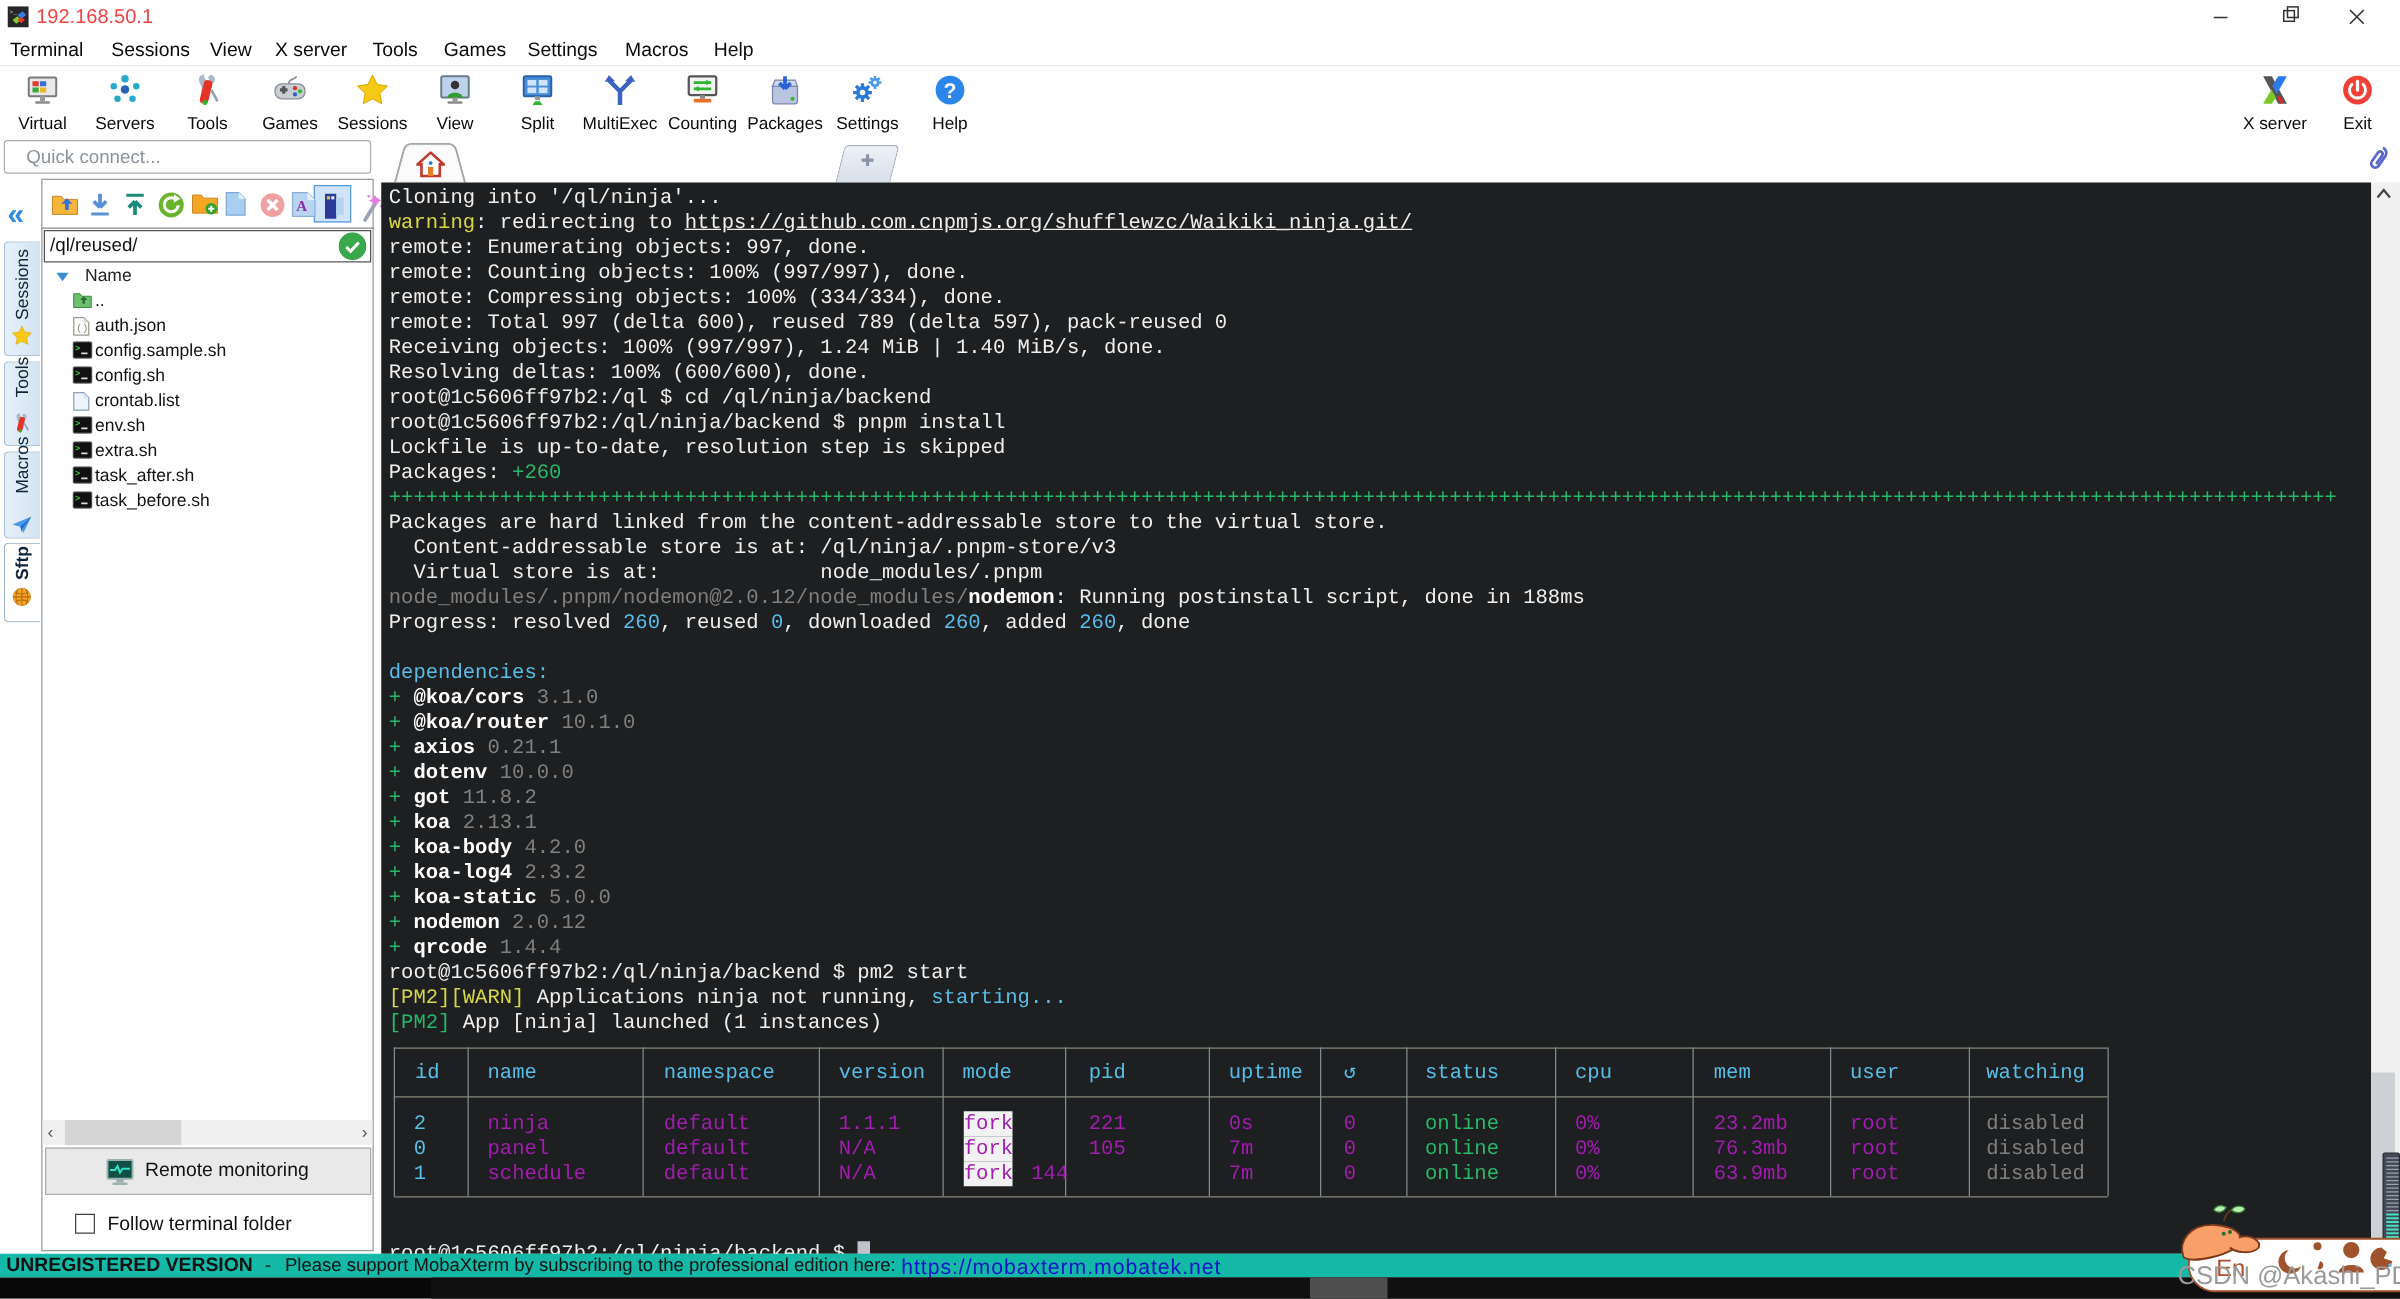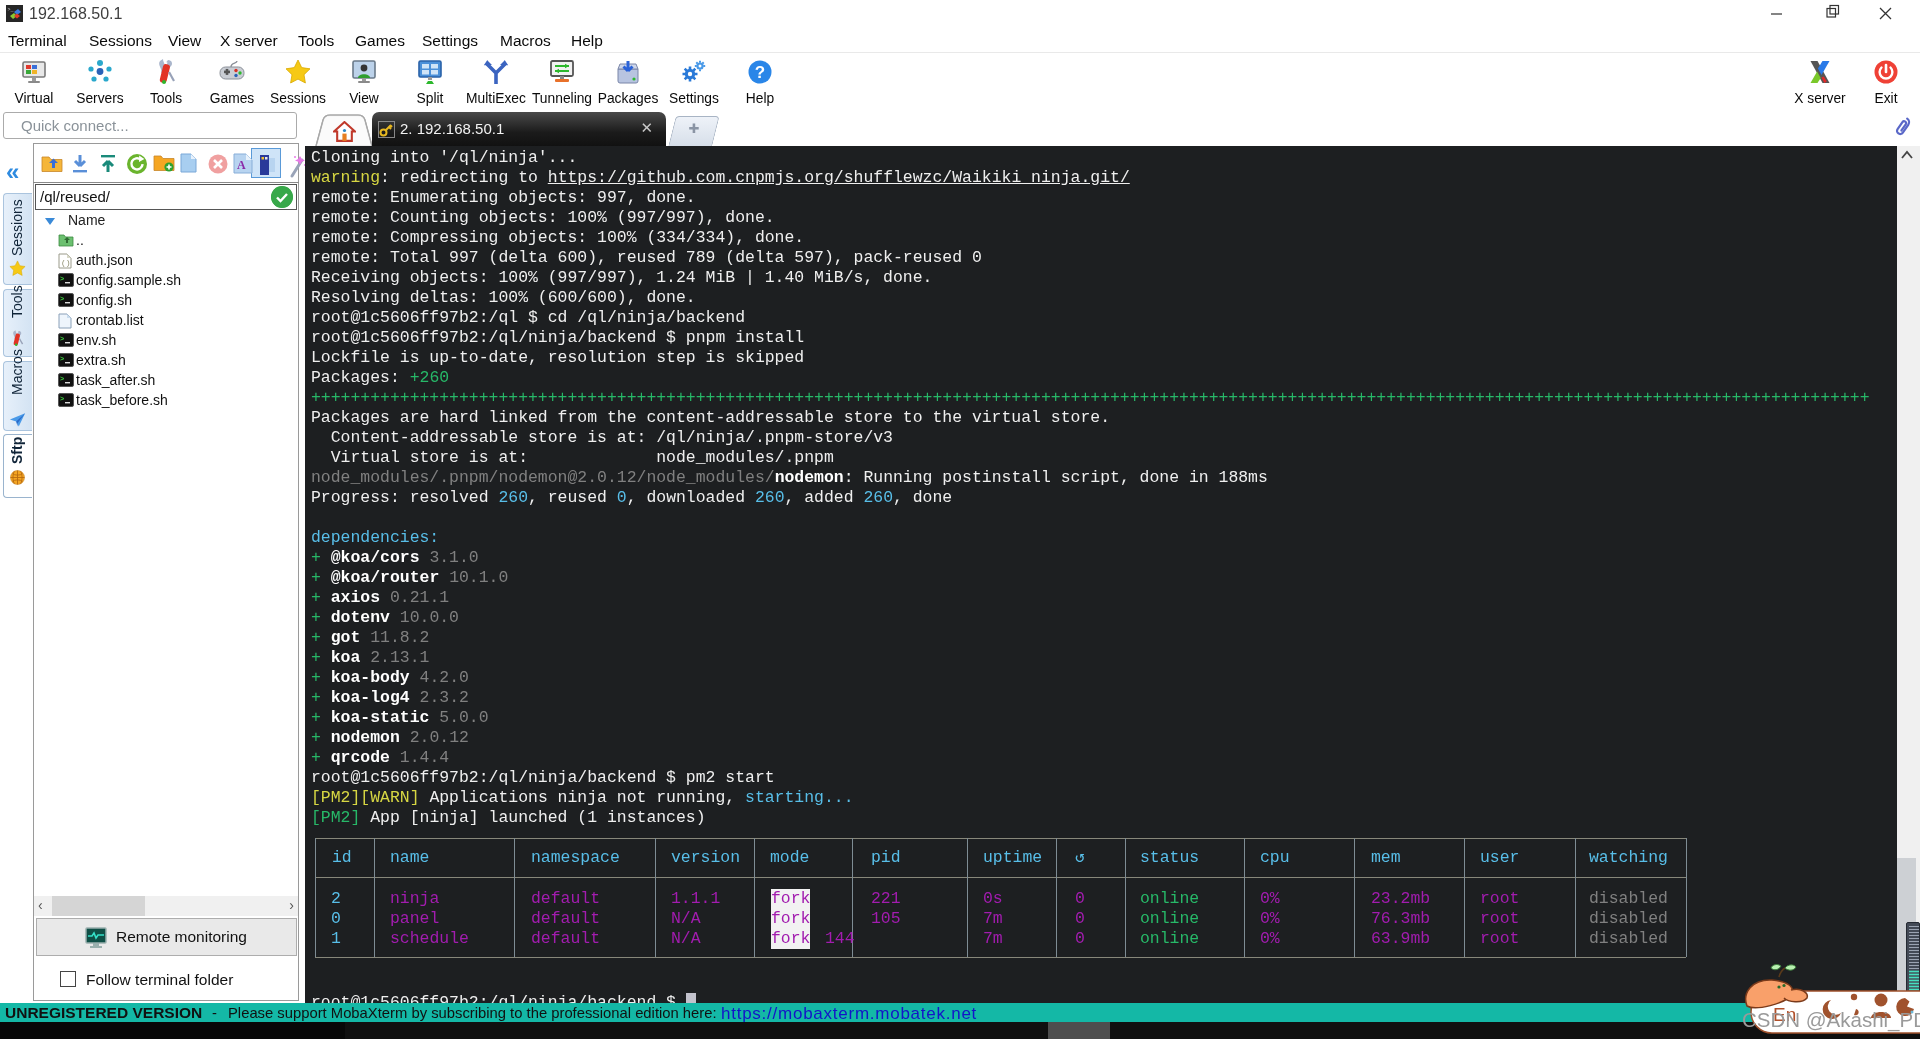--- a/index.html
+++ b/index.html
@@ -1,18 +1,18 @@
 <!DOCTYPE html>
 <html><head><meta charset="utf-8"><style>
 *{margin:0;padding:0;box-sizing:border-box}
 html,body{width:1920px;height:1039px;overflow:hidden;background:#fff;font-family:"Liberation Sans",sans-serif;position:relative}
 .abs{position:absolute}
 
 #title{position:absolute;left:0;top:0;width:1920px;height:28px;background:#fff}
-#title .txt{position:absolute;left:29px;top:5px;font-size:16px;color:#404040}
+#title .txt{position:absolute;left:29px;top:5px;font-size:16px;color:#ef4444}
 #wbtn{position:absolute;right:0;top:0;width:170px;height:28px}
 
 #menu{position:absolute;left:0;top:28px;width:1920px;height:25px;background:#fff;border-bottom:1px solid #e9e9e9}
 #menu span{position:absolute;top:4px;font-size:15.5px;color:#0a0a0a}
 
 #tb{position:absolute;left:0;top:54px;width:1920px;height:56px;background:#fff}
 .tbi{position:absolute;top:3px;width:66px;text-align:center}
 .tbic{height:32px}
 .tbl{font-size:13.8px;color:#0a0a0a;margin-top:2px}
 
@@ -191,21 +191,21 @@
       <div class="tbl">MultiExec</div>
     </div>
 <div class="tbi" style="left:529px">
       <div class="tbic"><svg width="30" height="30" viewBox="0 0 30 30">
           <rect x="4" y="4" width="22" height="15" rx="1.5" fill="#f2f2f2" stroke="#555" stroke-width="1.8"></rect>
           <path d="M8 9 h10 M22 9 h-4 M8 14 h4 M22 14 h-10" stroke="#2db82d" stroke-width="2.2"></path>
           <path d="M18 6.8 l4 2.2 -4 2.2 z M12 11.8 l-4 2.2 4 2.2 z" fill="#2db82d"></path>
           <rect x="13" y="19" width="4" height="3" fill="#888"></rect>
           <rect x="8" y="22" width="14" height="3" rx="1" fill="#e8712a"></rect>
         </svg></div>
-      <div class="tbl">Tunneling</div>
+      <div class="tbl">Counting</div>
     </div>
 <div class="tbi" style="left:595px">
       <div class="tbic"><svg width="30" height="30" viewBox="0 0 30 30">
           <path d="M5 12 h20 v12 a2 2 0 0 1 -2 2 H7 a2 2 0 0 1 -2 -2 z" fill="#b8c4e0" stroke="#7a86a8" stroke-width="1"></path>
           <path d="M5 12 l2-5 h16 l2 5 z" fill="#cdd6ea" stroke="#7a86a8" stroke-width="1"></path>
           <path d="M15 4 v10 m0 0 l-4.5-4.5 m4.5 4.5 l4.5-4.5" stroke="#2a62d8" stroke-width="3" fill="none"></path>
           <circle cx="21" cy="22" r="1.6" fill="#2db82d"></circle>
         </svg></div>
       <div class="tbl">Packages</div>
     </div>
@@ -259,29 +259,20 @@
  <div class="tab-home"><svg width="58" height="32" viewBox="0 0 58 32">
         <path d="M1 32 L8 6 Q9.5 1 15 1 L43 1 Q48.5 1 50 6 L57 32" fill="#ededed" stroke="#a8a8a8" stroke-width="1.2"></path>
         <path d="M2.5 31 L9 6.5 Q10.3 2.2 15 2.2 L43 2.2 Q47.7 2.2 49 6.5 L55.5 31" fill="#fbfbfb" stroke="none"></path>
         <path d="M1 32 L8 6 Q9.5 1 15 1 L43 1 Q48.5 1 50 6 L57 32" fill="none" stroke="#a8a8a8" stroke-width="1.2"></path>
       </svg></div>
  <svg class="abs" style="left:28px;top:11px" width="23" height="21" viewBox="0 0 22 20">
       <path d="M11 1 L1 10 h3 v9 h14 v-9 h3 z" fill="#fff" stroke="#c0392b" stroke-width="2"></path>
       <rect x="9" y="12" width="4" height="7" fill="#e67e22"></rect>
       <circle cx="11" cy="9" r="1.5" fill="#2a86c8"></circle>
     </svg>
- <div class="tab-act">
-   <svg class="abs" style="left:6px;top:9px" width="17" height="17" viewBox="0 0 17 17">
-        <rect x="0.5" y="0.5" width="16" height="16" fill="none" stroke="#888" stroke-width="1"></rect>
-        <circle cx="5.5" cy="11.5" r="3" fill="none" stroke="#e8b821" stroke-width="2"></circle>
-        <path d="M7.5 9.5 L13 4 M11 6 l2 2 M12.5 4.5 l1.5 1.5" stroke="#e8b821" stroke-width="2"></path>
-      </svg>
-   <span class="lbl">2. 192.168.50.1</span>
-      <span class="x">✕</span>
- </div>
  <div class="tab-plus">
       <i>✚</i>
     </div>
 </div>
 <svg class="abs" style="left:1891px;top:114px" width="22" height="24" viewBox="0 0 22 24">
     <g transform="rotate(35 11 12)">
       <path d="M11 3 a4.5 4.5 0 0 1 4.5 4.5 V17 a3.2 3.2 0 0 1 -6.4 0 V8.5 a2 2 0 0 1 4 0 V16" fill="none" stroke="#5a68c8" stroke-width="2.2" stroke-linecap="round"></path>
     </g>
   </svg>
 

